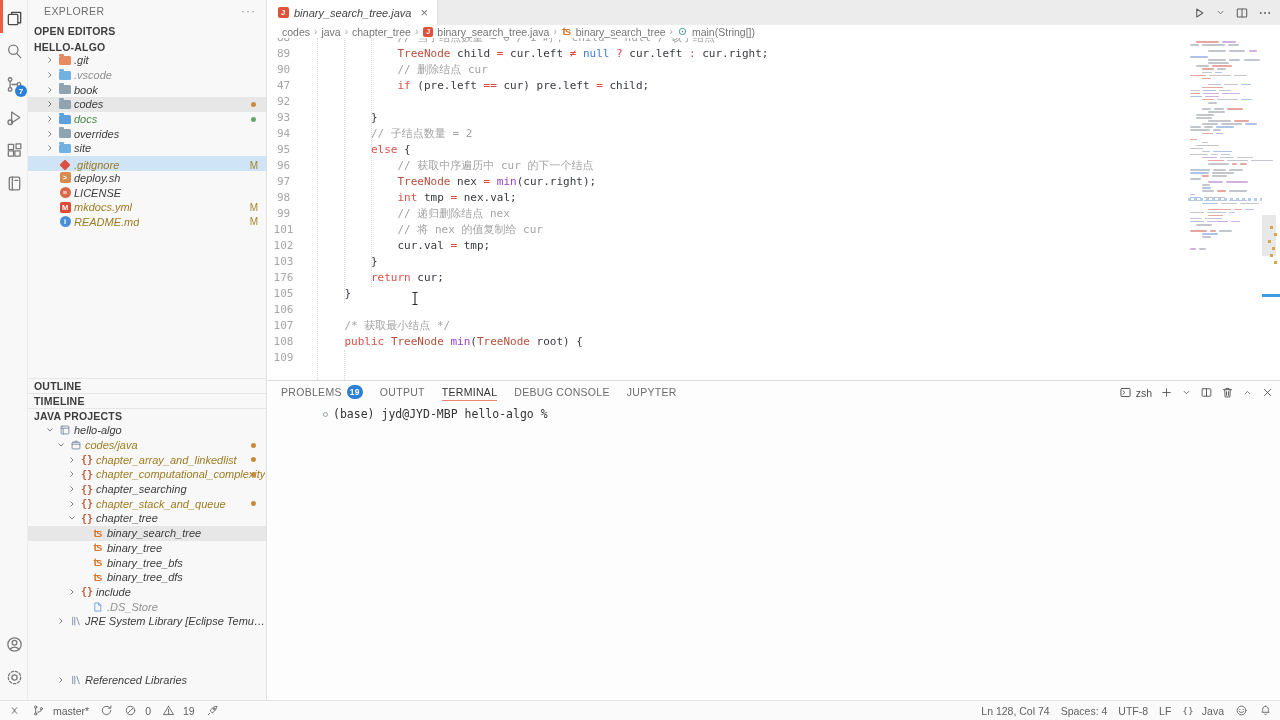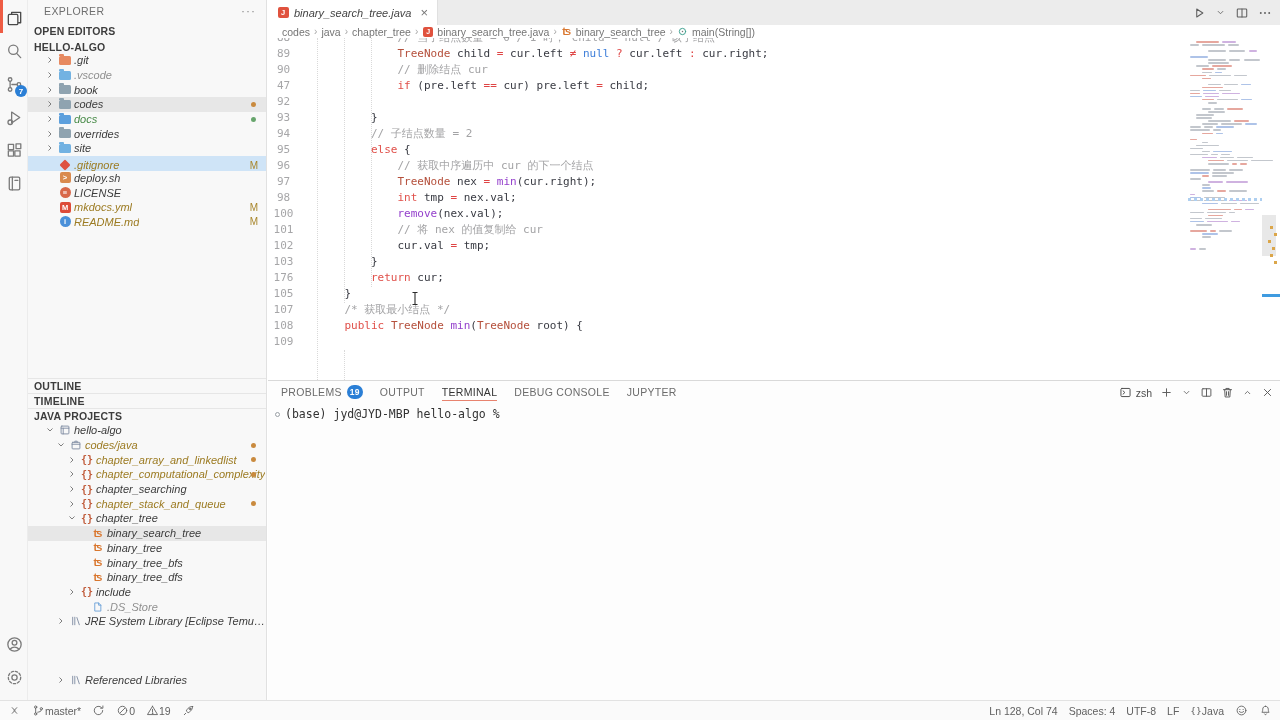--- a/index.html
+++ b/index.html
@@ -81,30 +81,30 @@
 
   
   .panel { position:absolute; top:380px; left:0; right:0; height:320px; background:#fdfdfd; border-top:1px solid #d9d9d9; }
   .panel-tabs { position:absolute; top:0; left:0; height:21px; display:flex; align-items:center; gap:17px; padding-left:13px; font-size:10.5px; letter-spacing:.3px; color:#6c6c6c; }
   .ptab { position:relative; height:21px; display:flex; align-items:center; gap:5px; }
   .ptab.active { color:#333; }
   .ptab.active:after { content:""; position:absolute; left:0; right:0; bottom:1px; height:1.5px; background:#e8836f; }
   .pbadge { min-width:14px; height:14px; border-radius:8px; background:#2b7fd6; color:#fff; font-size:8.5px; font-weight:bold; display:flex; align-items:center; justify-content:center; padding:0 3px; }
   .panel-actions { position:absolute; top:1px; right:6px; height:21px; display:flex; align-items:center; gap:8px; color:#5d5d5d; }
   .shell-sel { display:flex; align-items:center; gap:4px; font-size:10.5px; color:#4d4d4d; }
-  .term-body { position:absolute; top:26px; left:0; right:0; bottom:0; }
+  .term-body { position:absolute; top:26px; left:0; right:0; bottom:0;padding-left:48px; }
   .term-line { display:flex; align-items:center; gap:5px; padding-left:7px; }
   .term-deco { width:5px; height:5px; border:1px solid #9aa0a6; border-radius:50%; flex:none; }
   .term-text { font-family:"DejaVu Sans Mono",monospace; font-size:11.5px; color:#333; }
 
   
   .status-bar { position:absolute; left:0; bottom:0; width:1280px; height:20px; background:#fafafa; border-top:1px solid #e2e2e2; display:flex; align-items:center; font-size:10.5px; color:#616161; padding:0 8px; }
   .sb-left, .sb-right { display:flex; align-items:center; gap:11px; }
   .sb-right { margin-left:auto; }
-  .sb-item { display:flex; align-items:center; gap:0; white-space:nowrap; }
+  .sb-item { display:flex; align-items:center; gap:8px; white-space:nowrap; }
   svg.i { display:block; }
 </style>
 </head>
 <body>
 
 <div id="app">
 
   <div class="activity-bar">
     <div class="act-strip" style="background: rgb(238, 92, 68);"></div>
     <div class="act-icons-top" id="act-top">
@@ -563,26 +563,27 @@
           <div class="cl"><span class="ln">89</span><span class="ct"><span class="tk-p">            </span><span class="tk-t">TreeNode</span><span class="tk-p"> child </span><span class="tk-o">=</span><span class="tk-p"> cur.left </span><span class="tk-o">≠</span><span class="tk-p"> </span><span class="tk-n">null</span><span class="tk-p"> </span><span class="tk-o">?</span><span class="tk-p"> cur.left </span><span class="tk-o">:</span><span class="tk-p"> cur.right;</span></span></div>
           <div class="cl"><span class="ln">90</span><span class="ct"><span class="tk-p">            </span><span class="tk-c">// 删除结点 cur</span></span></div>
           <div class="cl"><span class="ln">47</span><span class="ct"><span class="tk-p">            </span><span class="tk-k">if</span><span class="tk-p"> (pre.left </span><span class="tk-o">==</span><span class="tk-p"> cur) pre.left </span><span class="tk-o">=</span><span class="tk-p"> child;</span></span></div>
           <div class="cl"><span class="ln">92</span></div>
           <div class="cl"><span class="ln">93</span><span class="ct"><span class="tk-p">        </span><span class="tk-p">}</span></span></div>
           <div class="cl"><span class="ln">94</span><span class="ct"><span class="tk-p">        </span><span class="tk-c">// 子结点数量 = 2</span></span></div>
           <div class="cl"><span class="ln">95</span><span class="ct"><span class="tk-p">        </span><span class="tk-k">else</span><span class="tk-p"> {</span></span></div>
           <div class="cl"><span class="ln">96</span><span class="ct"><span class="tk-p">            </span><span class="tk-c">// 获取中序遍历中 cur 的下一个结点</span></span></div>
           <div class="cl"><span class="ln">97</span><span class="ct"><span class="tk-p">            </span><span class="tk-t">TreeNode</span><span class="tk-p"> nex </span><span class="tk-o">=</span><span class="tk-p"> </span><span class="tk-f">min</span><span class="tk-p">(cur.right);</span></span></div>
           <div class="cl"><span class="ln">98</span><span class="ct"><span class="tk-p">            </span><span class="tk-k">int</span><span class="tk-p"> tmp </span><span class="tk-o">=</span><span class="tk-p"> nex.val;</span></span></div>
-          <div class="cl"><span class="ln">100</span><span class="ct"><span class="tk-p">            </span><span class="tk-f">remove</span><span class="tk-p">(nex.val);</span></span></div>
+          <div class="cl"><span class="ln">99</span><span class="ct"><span class="tk-p">            </span><span class="tk-c">// 递归删除结点 nex</span></span></div>
           <div class="cl"><span class="ln">101</span><span class="ct"><span class="tk-p">            </span><span class="tk-c">// 将 nex 的值复制给 cur</span></span></div>
           <div class="cl"><span class="ln">102</span><span class="ct"><span class="tk-p">            </span><span class="tk-p">cur.val </span><span class="tk-o">=</span><span class="tk-p"> tmp;</span></span></div>
           <div class="cl"><span class="ln">103</span><span class="ct"><span class="tk-p">        </span><span class="tk-p">}</span></span></div>
           <div class="cl"><span class="ln">176</span><span class="ct"><span class="tk-p">        </span><span class="tk-k">return</span><span class="tk-p"> cur;</span></span></div>
           <div class="cl"><span class="ln">105</span><span class="ct"><span class="tk-p">    </span><span class="tk-p">}</span></span></div>
+          <div class="cl"><span class="ln">106</span><span class="ct"><span class="tk-p"></span></span></div>
           <div class="cl"><span class="ln">107</span><span class="ct"><span class="tk-p">    </span><span class="tk-c">/* 获取最小结点 */</span></span></div>
           <div class="cl"><span class="ln">108</span><span class="ct"><span class="tk-p">    </span><span class="tk-k">public</span><span class="tk-p"> </span><span class="tk-t">TreeNode</span><span class="tk-p"> </span><span class="tk-f">min</span><span class="tk-p">(</span><span class="tk-t">TreeNode</span><span class="tk-p"> root) {</span></span></div>
           <div class="cl"><span class="ln">109</span></div>
         </div>
       <div class="minimap" id="minimap">
           <div class="mm-bar" style="left: 8px; top: 3px; width: 22.8px; background: rgb(230, 167, 158);"></div>
           <div class="mm-bar" style="left: 33.8px; top: 3px; width: 14.5px; background: rgb(207, 178, 224);"></div>
           <div class="mm-bar" style="left: 2px; top: 6px; width: 8.8px; background: rgb(195, 199, 205);"></div>
           <div class="mm-bar" style="left: 13.8px; top: 6px; width: 22.9px; background: rgb(195, 199, 205);"></div>
           <div class="mm-bar" style="left: 39.6px; top: 6px; width: 11.9px; background: rgb(195, 199, 205);"></div>

